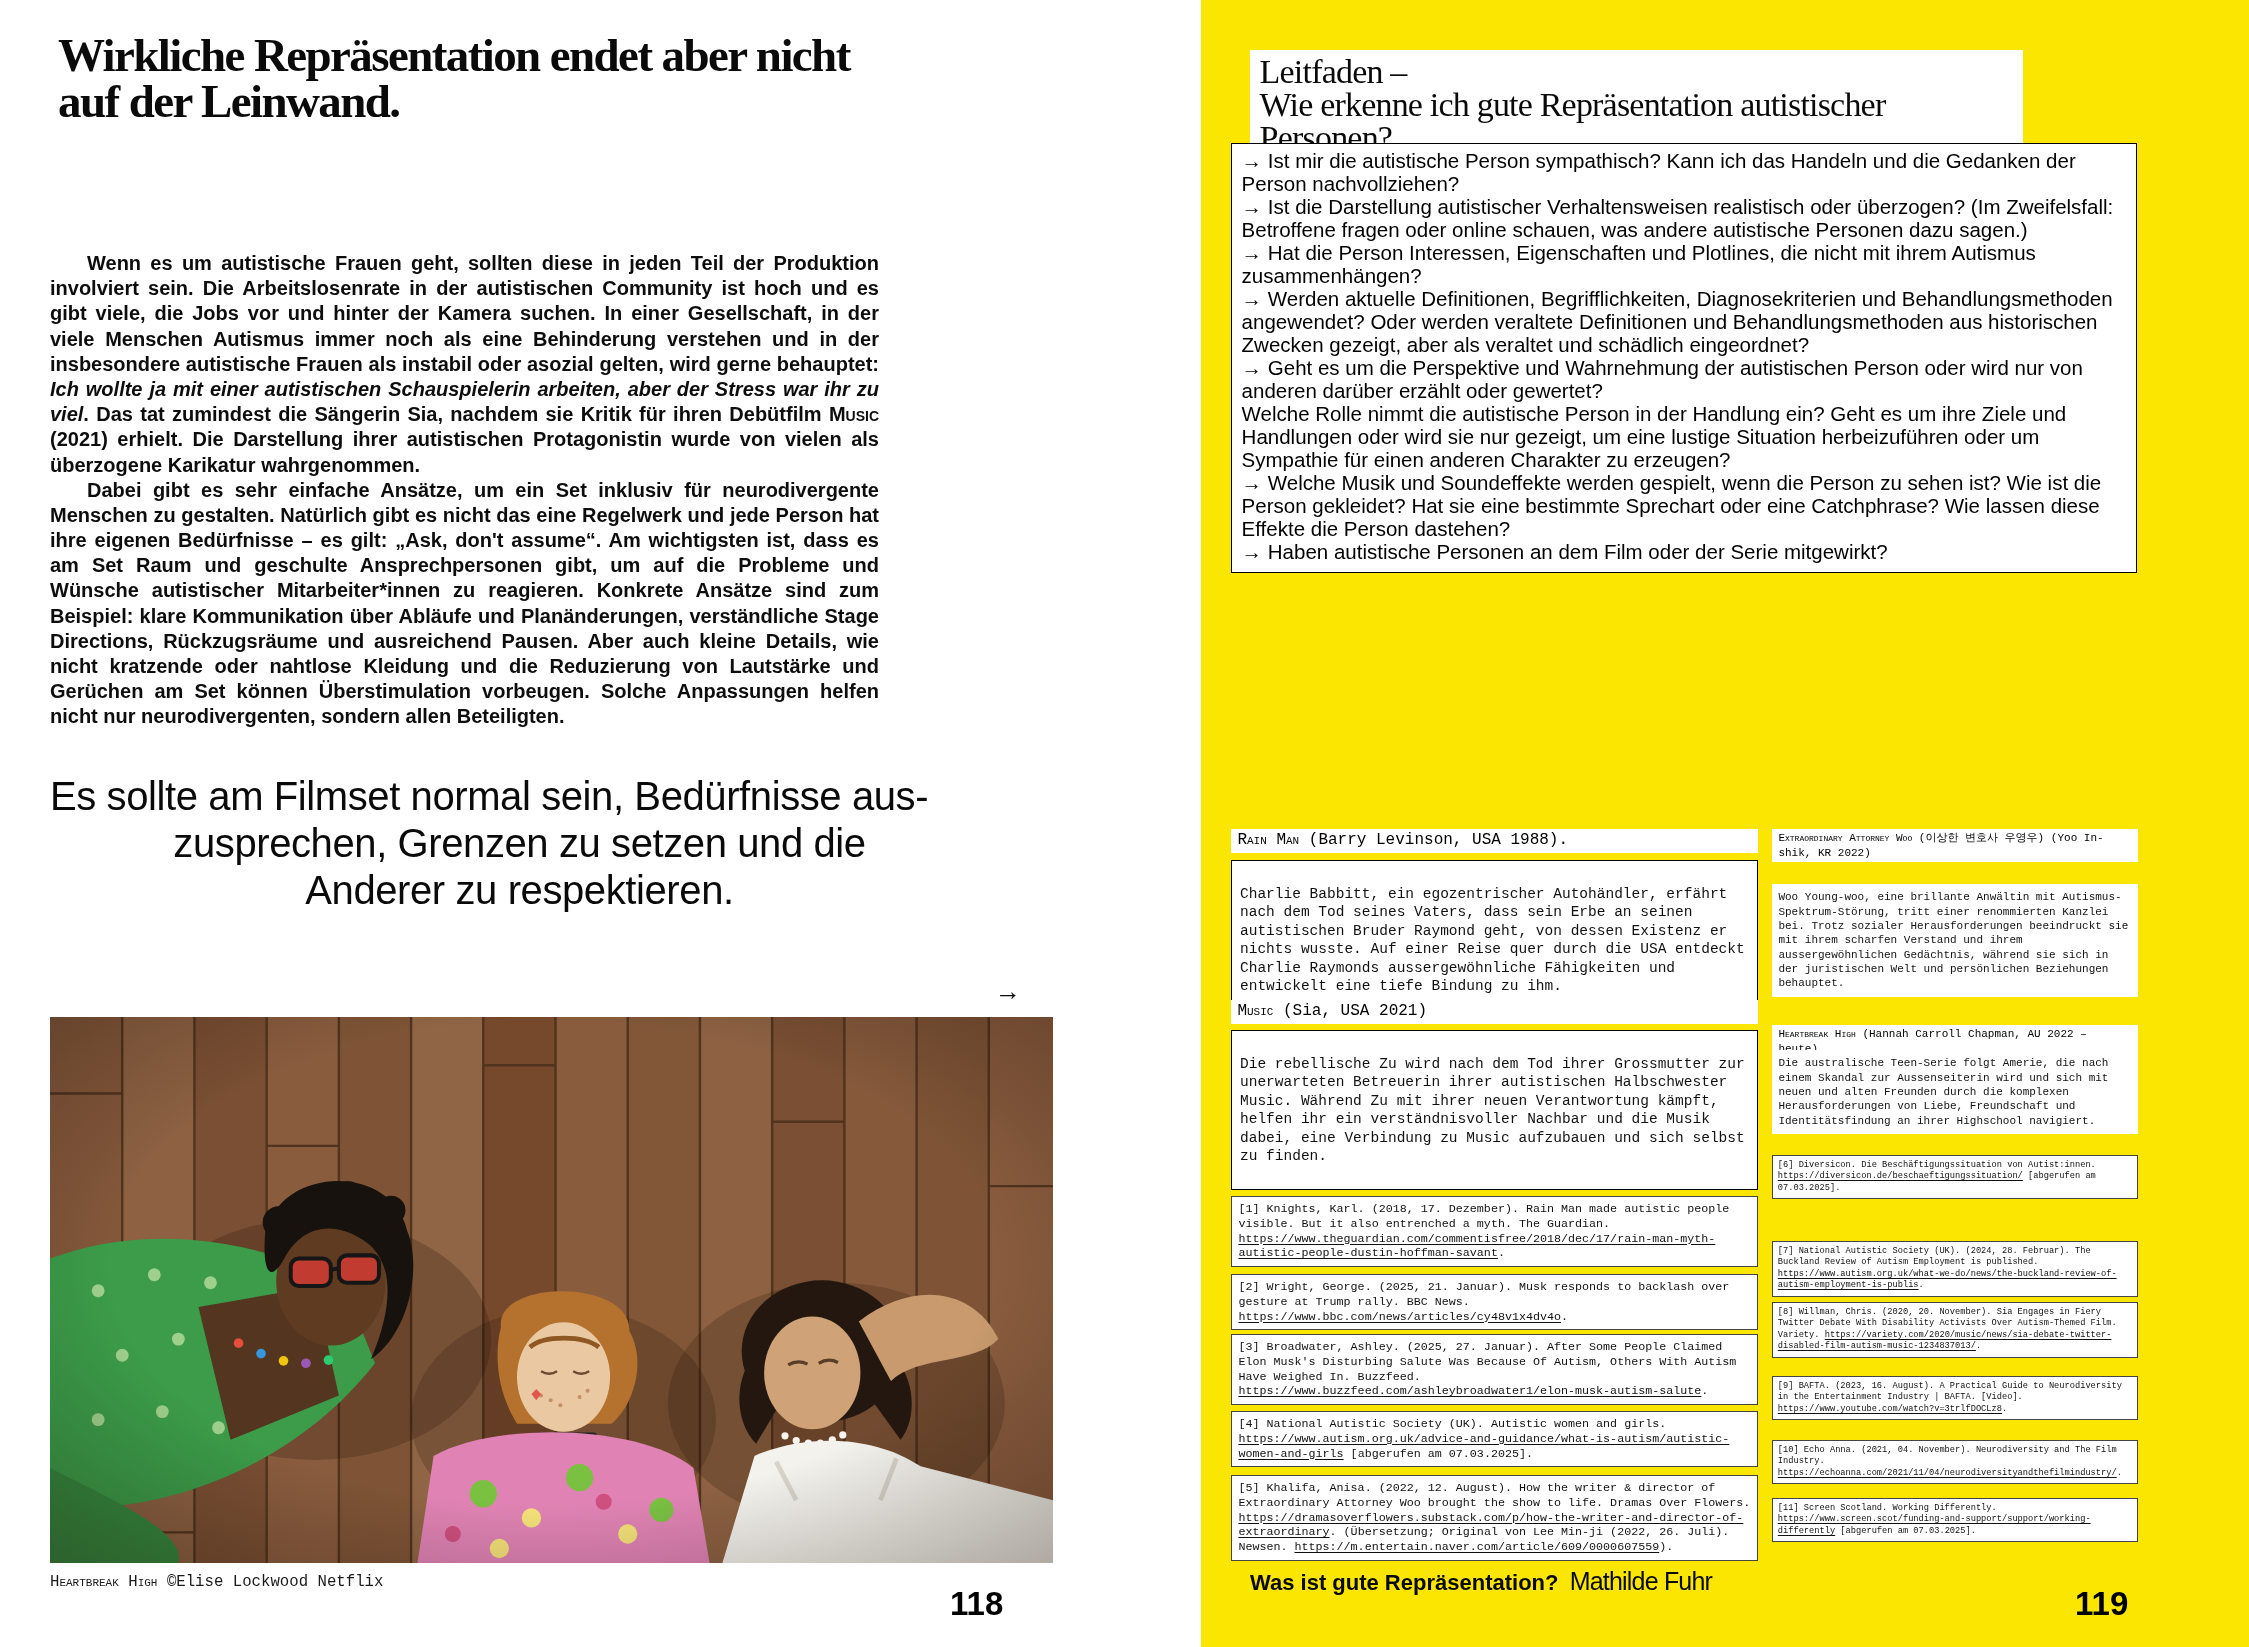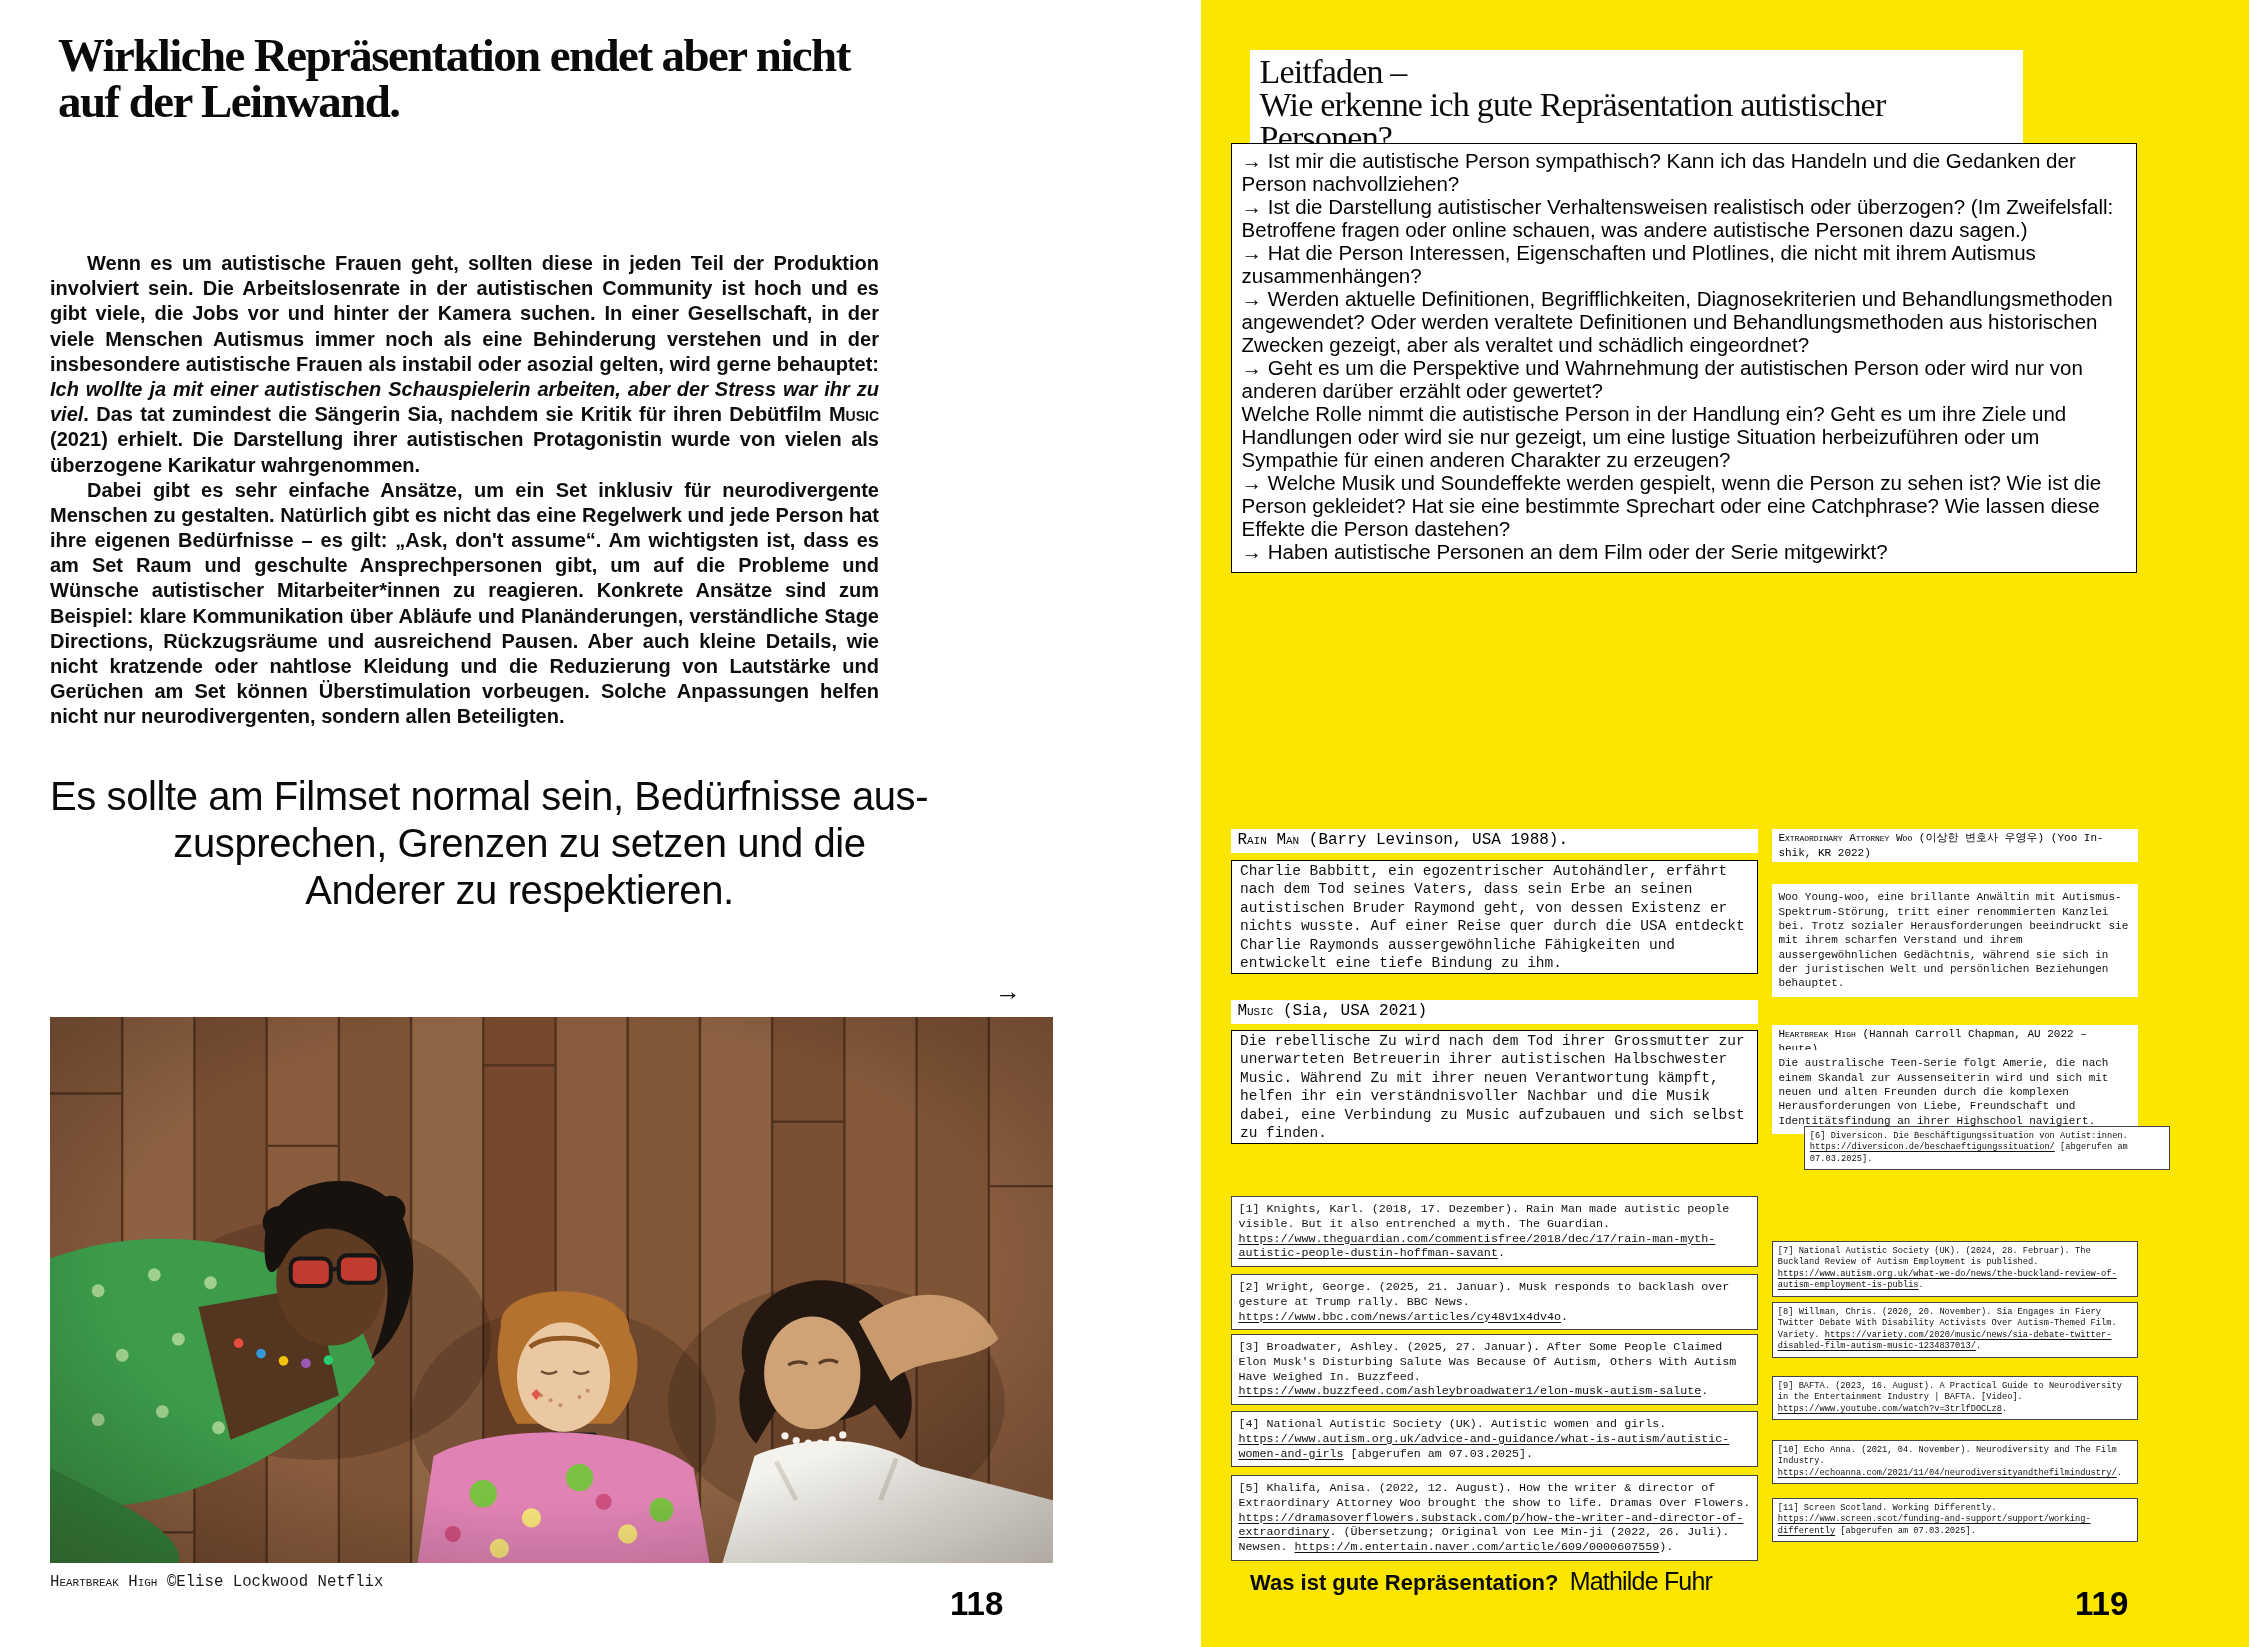--- a/index.html
+++ b/index.html
@@ -26,21 +26,21 @@
   .page-right{left:1201px;top:0;width:1049px;height:1647px;}
   .hdr-box{left:49px;top:50px;width:773px;background:#fff;padding:4.8px 9.6px 8px 9.6px;box-sizing:border-box;}
   .hdr-line{font-family:"Liberation Serif",serif;font-size:34px;line-height:0.98;letter-spacing:-0.8px;color:#0a0a0a;}
   .guide-box{left:30px;top:143px;width:906px;background:#fff;border:1.6px solid #000;
              padding:6.4px 9.6px 8px 9.6px;box-sizing:border-box;}
   .guide-item{font-size:20.5px;line-height:1.12;color:#000;}
   .film-title{background:#fff;padding:2.4px 6.4px;box-sizing:border-box;font-family:"Liberation Mono",monospace;}
   .film-title.big{width:527px;font-size:16px;line-height:1.2;}
   .film-title.small{width:366px;font-size:11px;line-height:1.3;}
   .film-body{background:#fff;box-sizing:border-box;font-family:"Liberation Mono",monospace;color:#111;}
-  .film-body.big{width:527px;border:1.6px solid #000;padding:1px 8px;font-size:14.5px;line-height:1.27;}
+  .film-body.big{width:527px;border:1.6px solid #000;padding:24px 8px;font-size:14.5px;line-height:1.27;}
   .film-body.small{width:366px;padding:6.4px 6.4px;font-size:11px;line-height:1.3;}
   .fnote{background:#fff;border:0.8px solid #444;box-sizing:border-box;
          font-family:"Liberation Mono",monospace;color:#111;}
   .fnote.big{width:527px;padding:4.8px 6.4px;font-size:11.7px;line-height:1.27;}
   .fnote.small{width:366px;padding:4px 4.8px;font-size:8.7px;line-height:1.32;}
   .footer-row{display:flex;align-items:baseline;gap:11.2px;}
   .footer-q{font-size:22px;font-weight:700;color:#0a0a0a;}
   .footer-a{font-size:25px;font-weight:400;letter-spacing:-0.8px;color:#0a0a0a;}
 </style>
 </head>
@@ -241,21 +241,21 @@
 
     <div class="abs film-title small" style="left:571px;top:1025px;"><span class="sc">Heartbreak High</span><span> (Hannah Carroll Chapman, AU 2022 – heute)</span></div>
     <div class="abs film-body small" style="left:571px;top:1050px;">Die australische Teen-Serie folgt Amerie, die nach einem Skandal zur Aussenseiterin wird und sich mit neuen und alten Freunden durch die komplexen Herausforderungen von Liebe, Freundschaft und Identitätsfindung an ihrer Highschool navigiert.</div>
 
     <div class="abs fnote big" style="left:30px;top:1196px;"><span>[1] Knights, Karl. (2018, 17. Dezember). Rain Man made autistic people visible. But it also entrenched a myth. The Guardian. </span><span class="u">https://www.theguardian.com/commentisfree/2018/dec/17/rain-man-myth-autistic-people-dustin-hoffman-savant</span><span>.</span></div>
     <div class="abs fnote big" style="left:30px;top:1274px;"><span>[2] Wright, George. (2025, 21. Januar). Musk responds to backlash over gesture at Trump rally. BBC News. </span><span class="u">https://www.bbc.com/news/articles/cy48v1x4dv4o</span><span>.</span></div>
     <div class="abs fnote big" style="left:30px;top:1334px;"><span>[3] Broadwater, Ashley. (2025, 27. Januar). After Some People Claimed Elon Musk's Disturbing Salute Was Because Of Autism, Others With Autism Have Weighed In. Buzzfeed. </span><span class="u">https://www.buzzfeed.com/ashleybroadwater1/elon-musk-autism-salute</span><span>.</span></div>
     <div class="abs fnote big" style="left:30px;top:1411px;"><span>[4] National Autistic Society (UK). Autistic women and girls. </span><span class="u">https://www.autism.org.uk/advice-and-guidance/what-is-autism/autistic-women-and-girls</span><span> [abgerufen am 07.03.2025].</span></div>
     <div class="abs fnote big" style="left:30px;top:1475px;"><span>[5] Khalifa, Anisa. (2022, 12. August). How the writer &amp; director of Extraordinary Attorney Woo brought the show to life. Dramas Over Flowers. </span><span class="u">https://dramasoverflowers.substack.com/p/how-the-writer-and-director-of-extraordinary</span><span>. (Übersetzung; Original von Lee Min-ji (2022, 26. Juli). Newsen. </span><span class="u">https://m.entertain.naver.com/article/609/0000607559</span><span>).</span></div>
 
-    <div class="abs fnote small" style="left:571px;top:1126px;margin-left:32px;"><span>[6] Diversicon. Die Beschäftigungssituation von Autist:innen. </span><span class="u">https://diversicon.de/beschaeftigungssituation/</span><span> [abgerufen am 07.03.2025].</span></div>
+    <div class="abs fnote small" style="left:571px;top:1155px;"><span>[6] Diversicon. Die Beschäftigungssituation von Autist:innen. </span><span class="u">https://diversicon.de/beschaeftigungssituation/</span><span> [abgerufen am 07.03.2025].</span></div>
     <div class="abs fnote small" style="left:571px;top:1241px;"><span>[7] National Autistic Society (UK). (2024, 28. Februar). The Buckland Review of Autism Employment is published. </span><span class="u">https://www.autism.org.uk/what-we-do/news/the-buckland-review-of-autism-employment-is-publis</span><span>.</span></div>
     <div class="abs fnote small" style="left:571px;top:1302px;"><span>[8] Willman, Chris. (2020, 20. November). Sia Engages in Fiery Twitter Debate With Disability Activists Over Autism-Themed Film. Variety. </span><span class="u">https://variety.com/2020/music/news/sia-debate-twitter-disabled-film-autism-music-1234837013/</span><span>.</span></div>
     <div class="abs fnote small" style="left:571px;top:1376px;"><span>[9] BAFTA. (2023, 16. August). A Practical Guide to Neurodiversity in the Entertainment Industry | BAFTA. [Video]. </span><span class="u">https://www.youtube.com/watch?v=3trlfDOCLz8</span><span>.</span></div>
     <div class="abs fnote small" style="left:571px;top:1440px;"><span>[10] Echo Anna. (2021, 04. November). Neurodiversity and The Film Industry. </span><span class="u">https://echoanna.com/2021/11/04/neurodiversityandthefilmindustry/</span><span>.</span></div>
     <div class="abs fnote small" style="left:571px;top:1498px;"><span>[11] Screen Scotland. Working Differently. </span><span class="u">https://www.screen.scot/funding-and-support/support/working-differently</span><span> [abgerufen am 07.03.2025].</span></div>
 
     <div class="abs footer-row" style="left:49px;top:1567px;">
       <span class="footer-q">Was ist gute Repräsentation?</span>
       <span class="footer-a">Mathilde Fuhr</span>
     </div>

